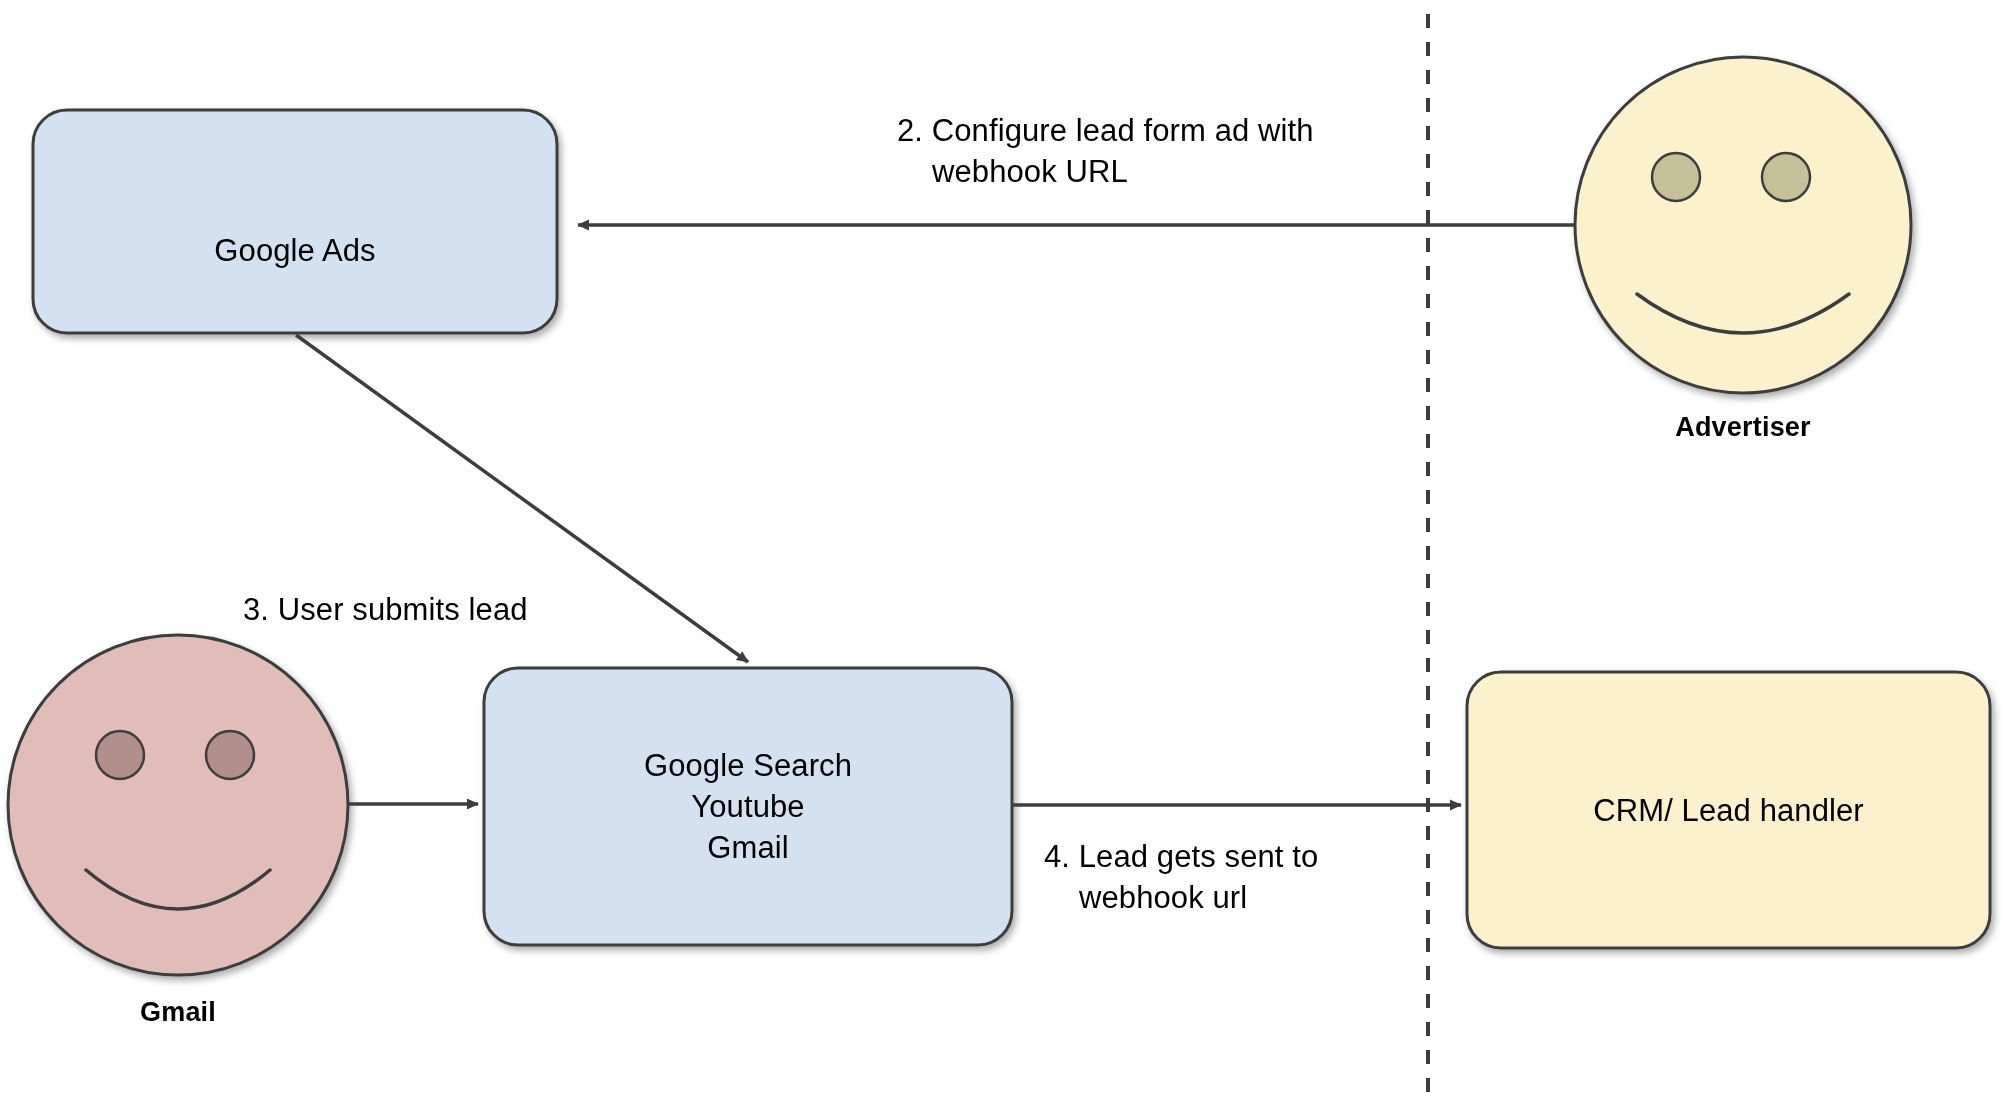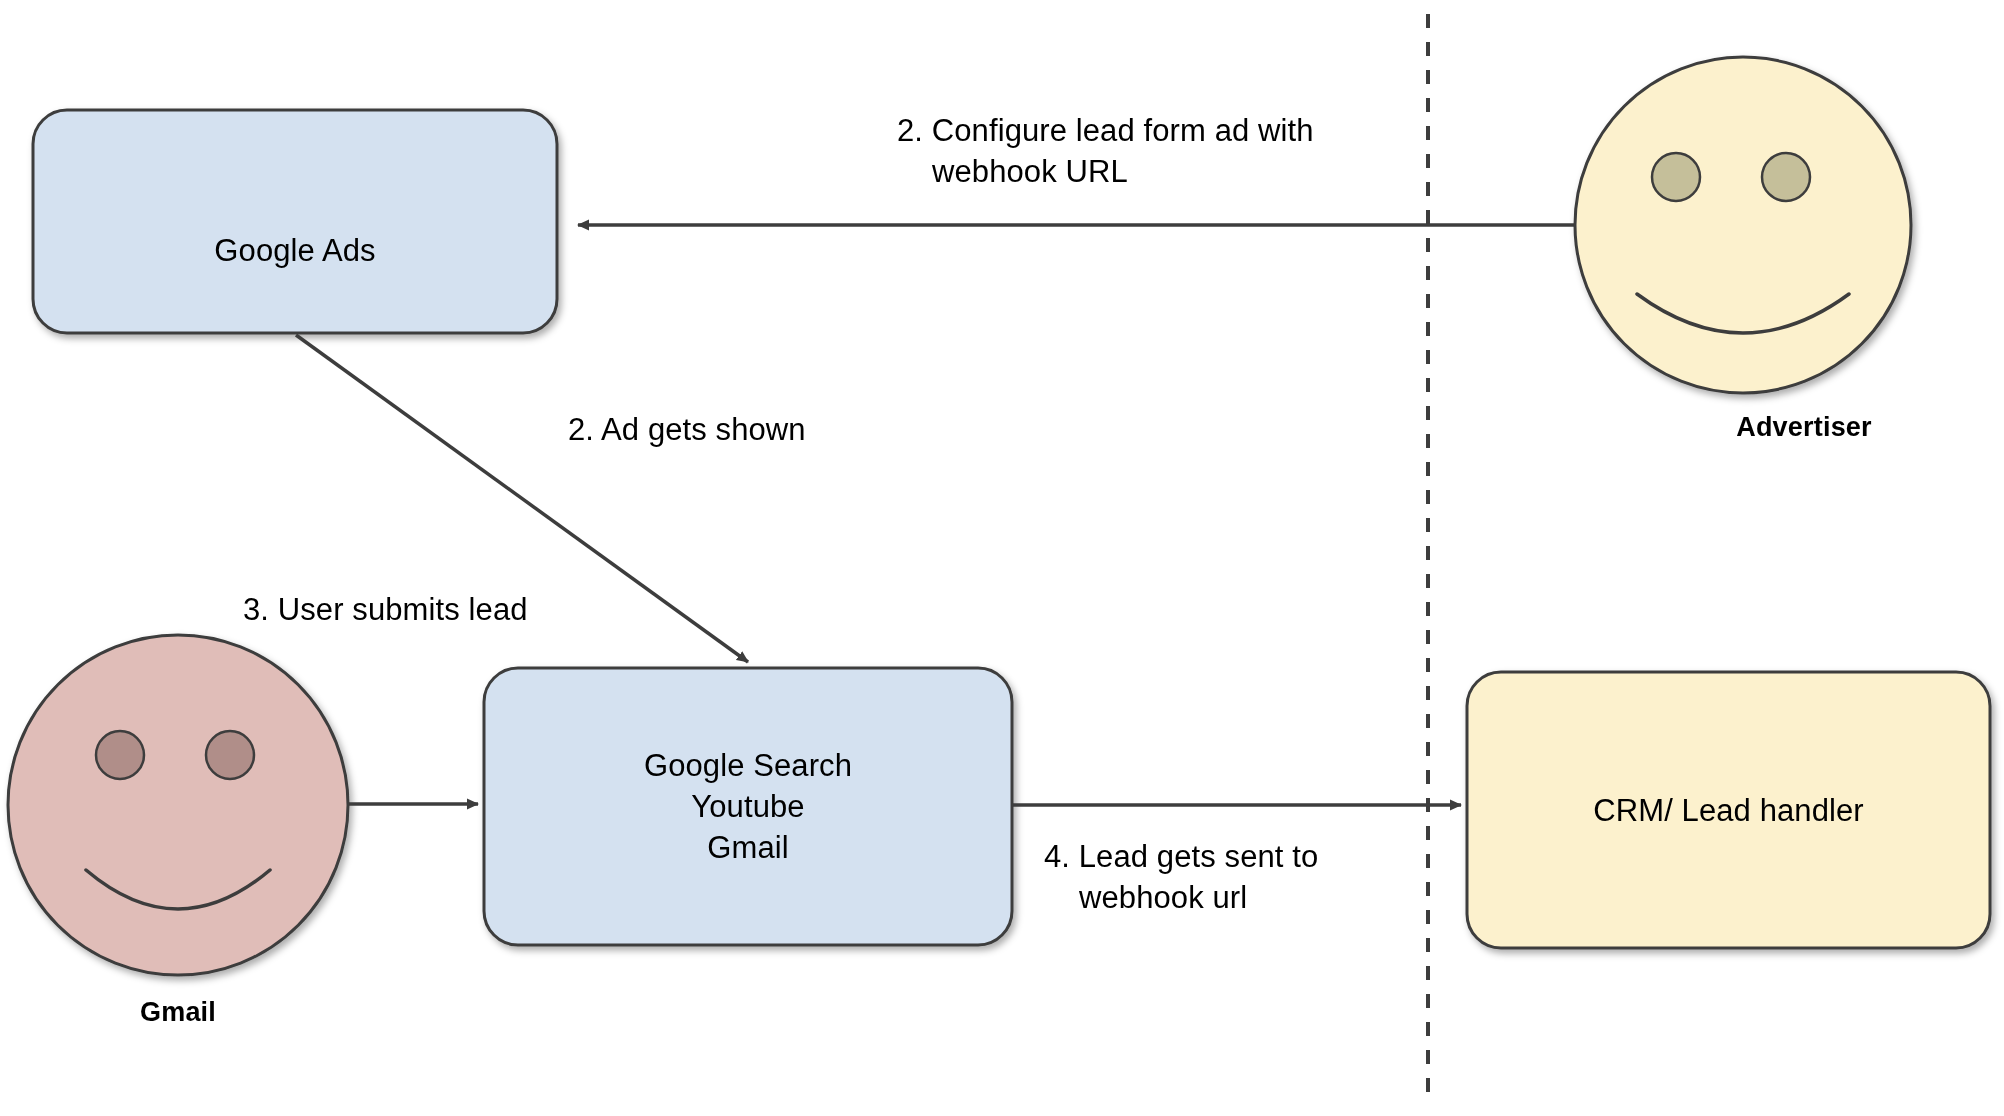--- a/index.html
+++ b/index.html
@@ -97,27 +97,26 @@
   </svg>
 
   <div class="node-label" style="left:33px; top:203px; width:524px;margin-top:28px;">Google Ads</div>
 
   <div class="node-label" style="left:484px; top:745px; width:528px; line-height:41px;">Google Search
 Youtube
 Gmail</div>
 
   <div class="node-label" style="left:1467px; top:791px; width:523px;">CRM/ Lead handler</div>
 
-  <div class="actor-caption" style="left:1674px; top:412px; width:260px;">Advertiser</div>
+  <div class="actor-caption" style="left:1613px; top:412px; width:260px;">Advertiser</div>
 
   <div class="actor-caption" style="left:48px; top:997px; width:260px;">Gmail</div>
 
   <div class="edge-label" style="left:897px; top:110px; width:520px; text-indent:-35px; padding-left:35px;">2.  Configure lead form ad with
 webhook URL</div>
 
-  <div class="edge-label" style="left:568px; top:409px; width:380px;">2.  Ad gets shown</div>
 
   <div class="edge-label" style="left:243px; top:589px; width:400px;">3.  User submits lead</div>
 
   <div class="edge-label" style="left:1044px; top:836px; width:360px; text-indent:-35px; padding-left:35px;">4.  Lead gets sent to
 webhook url</div>
 
 </div>
 
 </body></html>

